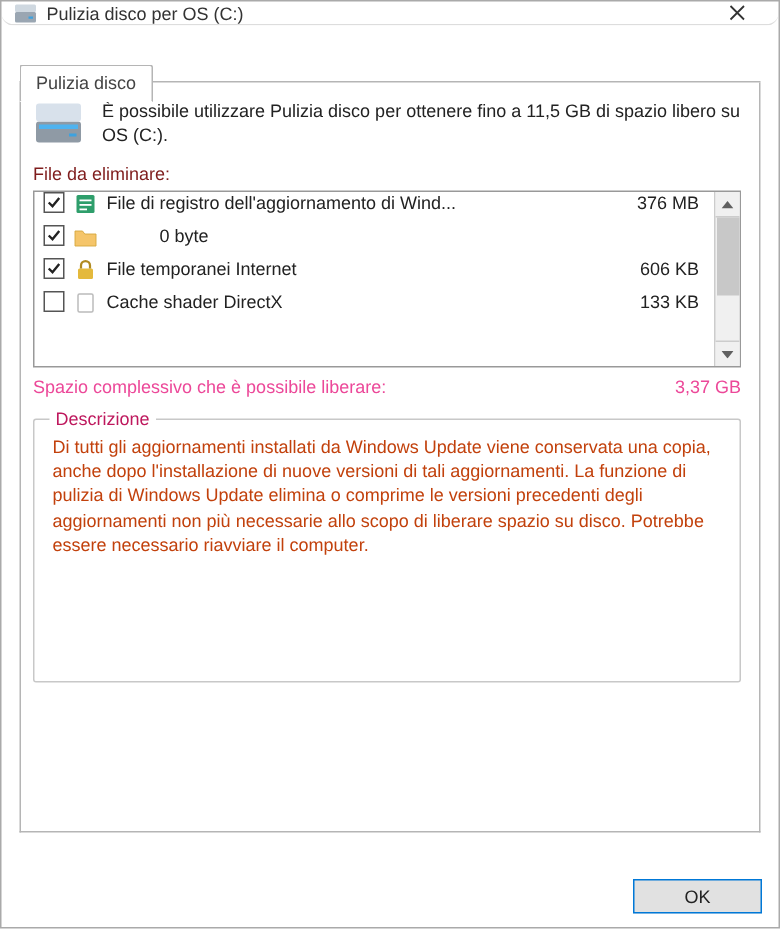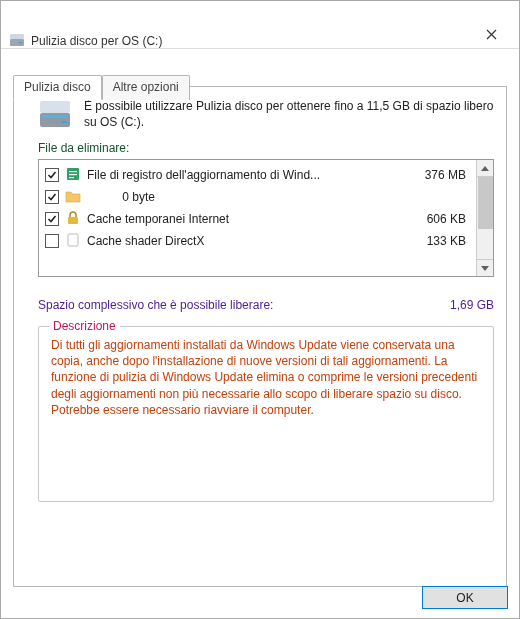--- a/index.html
+++ b/index.html
@@ -6,25 +6,26 @@
   body {
     font-family: "Segoe UI", Tahoma, sans-serif;
     font-size: 12px;
     background: #fff;
     width: 520px;
     height: 619px;
     overflow: hidden;
     border: 1px solid #aaa;
   }
   .titlebar {
-    height: 48px;
-    display: flex;
-    align-items: flex-end;
+    height: 16px;
+    display: flex;
+    align-items: center;
     padding: 0 8px;
     border-bottom: 1px solid #ddd;
+    border-radius: 11px;
   }
   .titlebar .icon { width: 16px; height: 16px; margin-right: 6px; display: flex; align-items: center; justify-content: center;}
   .titlebar .title { flex: 1; font-size: 12px; color: #333; }
   .titlebar .close {
     width: 40px; height: 28px; display: flex; align-items: center; justify-content: center;
     color: #333; font-size: 14px;
   }
   .content {
     padding: 12px 12px 8px 12px;
   }
@@ -46,44 +47,44 @@
     border-radius: 2px 2px 0 0;
   }
   .tab.active {
     background: #fff;
     border-bottom: 1px solid #fff;
     z-index: 2;
   }
   .tabbody {
     border: 1px solid #b5b5b5;
     border-top: none;
-    padding: 12px 12px 12px 24px;
+    padding: 12px 12px 12px 8px;
     height: 500px;
     position: relative;
   }
   .summary {
     display: flex;
     align-items: flex-start;
     margin-bottom: 10px;
   }
   .drive-icon {
     width: 36px; height: 32px; margin-right: 10px; flex-shrink: 0;
   }
   .summary-text { font-size: 12px; color: #222; line-height: 1.3; }
-  .label { font-size: 12px; color: #14532d; margin: 6px 0 4px 0; }
+  .label { font-size: 12px; color: #7f1d1d; margin: 6px 0 4px 0; }
   .filelist {
     border: 1px solid #999;
     height: 118px;
     background: #fff;
     display: flex;
   }
   .rows { flex: 1; overflow: hidden; }
   .filerow {
     display: flex;
-    align-items: flex-end;
+    align-items: flex-start;
     height: 22px;
     padding: 0 6px;
     font-size: 12px;
     color: #222;
   }
   .filerow .cb {
     width: 14px; height: 14px; border: 1px solid #555; margin-right: 6px;
     display: flex; align-items: center; justify-content: center;
     font-size: 10px; line-height: 1; color: #222; background:#fff;
   }
@@ -92,22 +93,22 @@
   .filerow .size { width: 72px; text-align: right; padding-right:4px;}
   .scrollbar {
     width: 17px; background: #f0f0f0; border-left: 1px solid #ccc;
     display: flex; flex-direction: column; align-items:center;
   }
   .sbtn { width: 100%; height: 17px; display:flex; align-items:center; justify-content:center; color:#555; font-size:10px; background:#f0f0f0; border-bottom:1px solid #ccc;}
   .sbtn.bot{border-bottom:none;border-top:1px solid #ccc;}
   .thumb { width: 15px; background:#c8c8c8; flex-shrink:0;}
   .sfill{flex:1;}
   .totalrow {
-    display: flex; margin-top: 21px;
-    font-size: 12px; color:#4c1d95;
+    display: flex; margin-top: 6px;
+    font-size: 12px; color:#ec4899;
   }
   .totalrow .tl { flex: 1; }
   .totalrow .tv { width: 80px; text-align: right; }
   .groupbox {
     border: 1px solid #c8c8c8;
     border-radius: 2px;
     margin-top: 14px;
     padding: 10px 12px 14px 12px;
     position: relative;
     height: 176px;
@@ -156,21 +157,20 @@
   <span class="close">
     <svg width="11" height="11" viewBox="0 0 11 11">
         <path d="M1 1 L10 10 M10 1 L1 10" stroke="#333" stroke-width="1.2"></path>
       </svg>
   </span>
 </div>
 
 <div class="content">
   <div class="tabs">
     <div class="tab active">Pulizia disco</div>
-    <div class="tab">Altre opzioni</div>
   </div>
   <div class="tabbody">
 
     <div class="summary">
       <span class="drive-icon">
         <svg width="36" height="32" viewBox="0 0 36 32">
           <rect x="2" y="14" width="30" height="14" rx="2" fill="#8f9aa5"></rect>
           <rect x="2" y="2" width="30" height="12" rx="2" fill="#d8e1eb"></rect>
           <rect x="4" y="16" width="26" height="3" fill="#4fb3ef"></rect>
           <rect x="24" y="22" width="5" height="2" fill="#3da2e0"></rect>
@@ -218,21 +218,21 @@
               <svg width="10" height="10" viewBox="0 0 10 10">
                 <path d="M1.5 5 L4 7.5 L8.5 2" stroke="#222" stroke-width="1.6" fill="none"></path>
               </svg>
             </span>
             <span class="fi">
               <svg width="16" height="16">
                 <rect x="3" y="7" width="10" height="7" rx="1" fill="#e4b93c"></rect>
                 <path d="M5 7 V5 a3 3 0 0 1 6 0 V7" fill="none" stroke="#b08a20" stroke-width="1.5"></path>
               </svg>
             </span>
-            <span class="name">Cache temporanei Internet</span>
+            <span class="name">File temporanei Internet</span>
             <span class="size">606 KB</span>
           </div>
           <div class="filerow">
             <span class="cb"></span>
             <span class="fi">
               <svg width="16" height="16">
                 <rect x="3" y="2" width="10" height="12" rx="1" fill="#fff" stroke="#bbb"></rect>
               </svg>
             </span>
             <span class="name">Cache shader DirectX</span>
@@ -250,21 +250,21 @@
         <div class="sbtn bot">
           <svg width="8" height="5" viewBox="0 0 8 5">
               <path d="M0 0 L8 0 L4 5 Z" fill="#606060"></path>
             </svg>
         </div>
       </div>
     </div>
 
     <div class="totalrow">
       <div class="tl">Spazio complessivo che è possibile liberare:</div>
-      <div class="tv">1,69 GB</div>
+      <div class="tv">3,37 GB</div>
     </div>
 
     <div class="groupbox">
       <div class="gb-legend">Descrizione</div>
       <div class="desc-text">Di tutti gli aggiornamenti installati da Windows Update viene conservata una copia, anche dopo l'installazione di nuove versioni di tali aggiornamenti. La funzione di pulizia di Windows Update elimina o comprime le versioni precedenti degli aggiornamenti non più necessarie allo scopo di liberare spazio su disco. Potrebbe essere necessario riavviare il computer.</div>
     </div>
 
   </div>
 </div>
 

